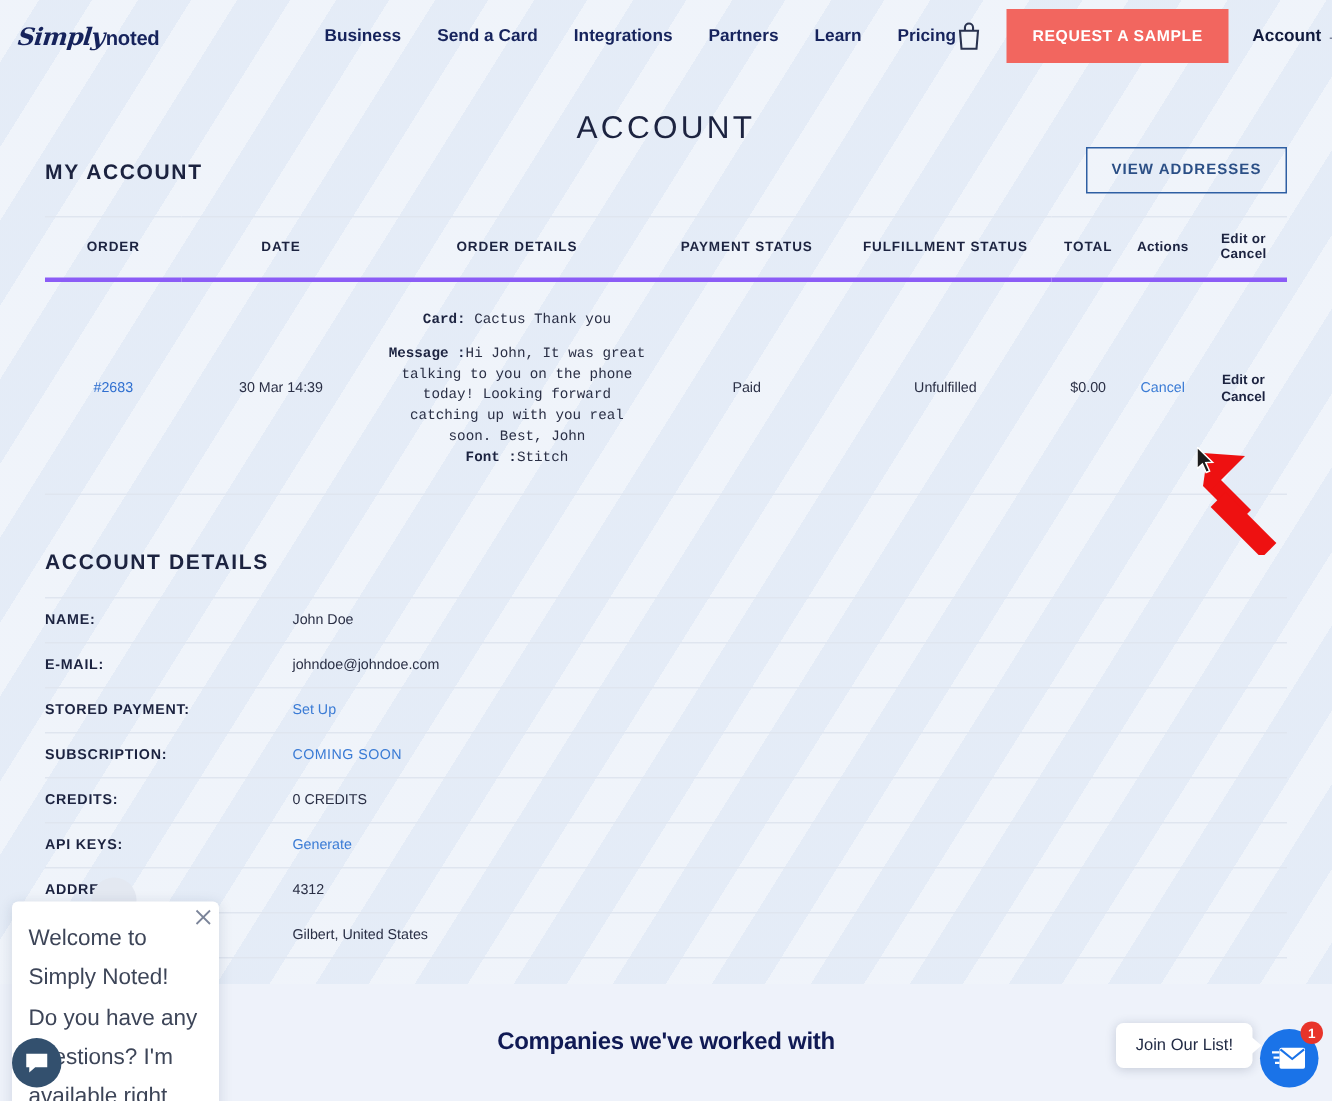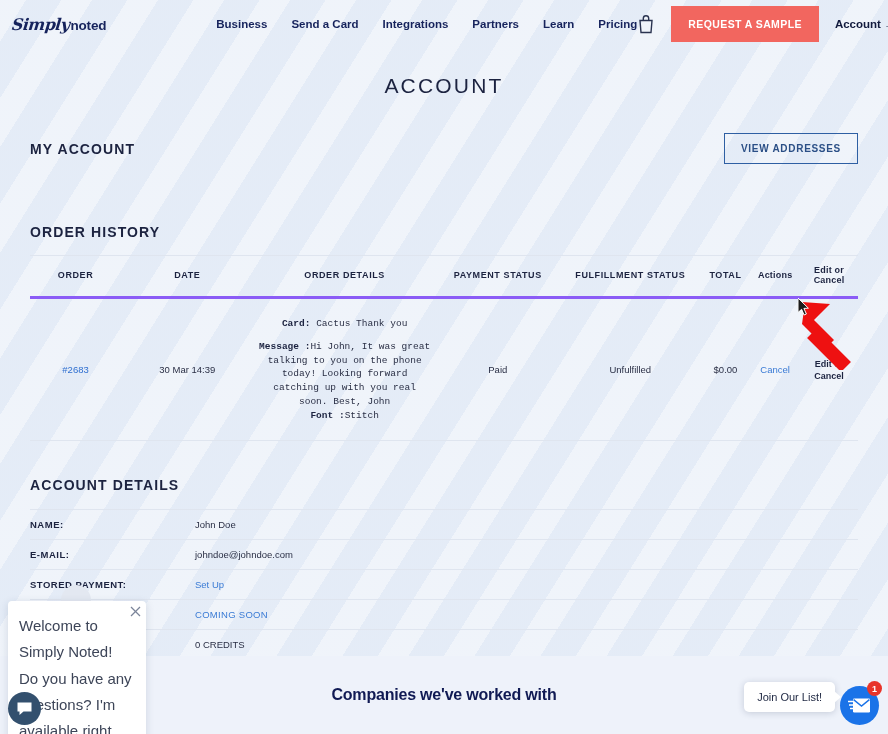--- a/index.html
+++ b/index.html
@@ -69,21 +69,20 @@
     font-size: 21px; font-weight: 400;
     letter-spacing: 2.2px;
     margin-top: 26px;
   }
 
   
   .content { padding: 0 30px; }
 
   .sec-head-row {
     display: flex; align-items: center; justify-content: space-between;
-    margin-top: 35px;
   }
   .sec-title {
     font-size: 14px; font-weight: 700; color: #1c2340;
     letter-spacing: 1.1px;
   }
   .view-addresses {
     background: transparent; border: 1.5px solid #2e5fa3;
     color: #2b4f86; font-size: 10px; font-weight: 700;
     letter-spacing: .7px; padding: 9px 16px; cursor: pointer;
   }
@@ -245,21 +244,20 @@
 
   <h1 class="page-title">ACCOUNT</h1>
 
   <div class="content">
 
     <div class="sec-head-row">
       <div class="sec-title">MY ACCOUNT</div>
       <button class="view-addresses">VIEW ADDRESSES</button>
     </div>
 
-    <div class="sec-title order-history">ORDER HISTORY</div>
 
     <table class="orders">
       <thead>
         <tr>
           <th style="width:11%">ORDER</th>
           <th style="width:16%">DATE</th>
           <th style="width:22%">ORDER DETAILS</th>
           <th style="width:15%">PAYMENT STATUS</th>
           <th style="width:17%">FULFILLMENT STATUS</th>
           <th style="width:6%">TOTAL</th>

